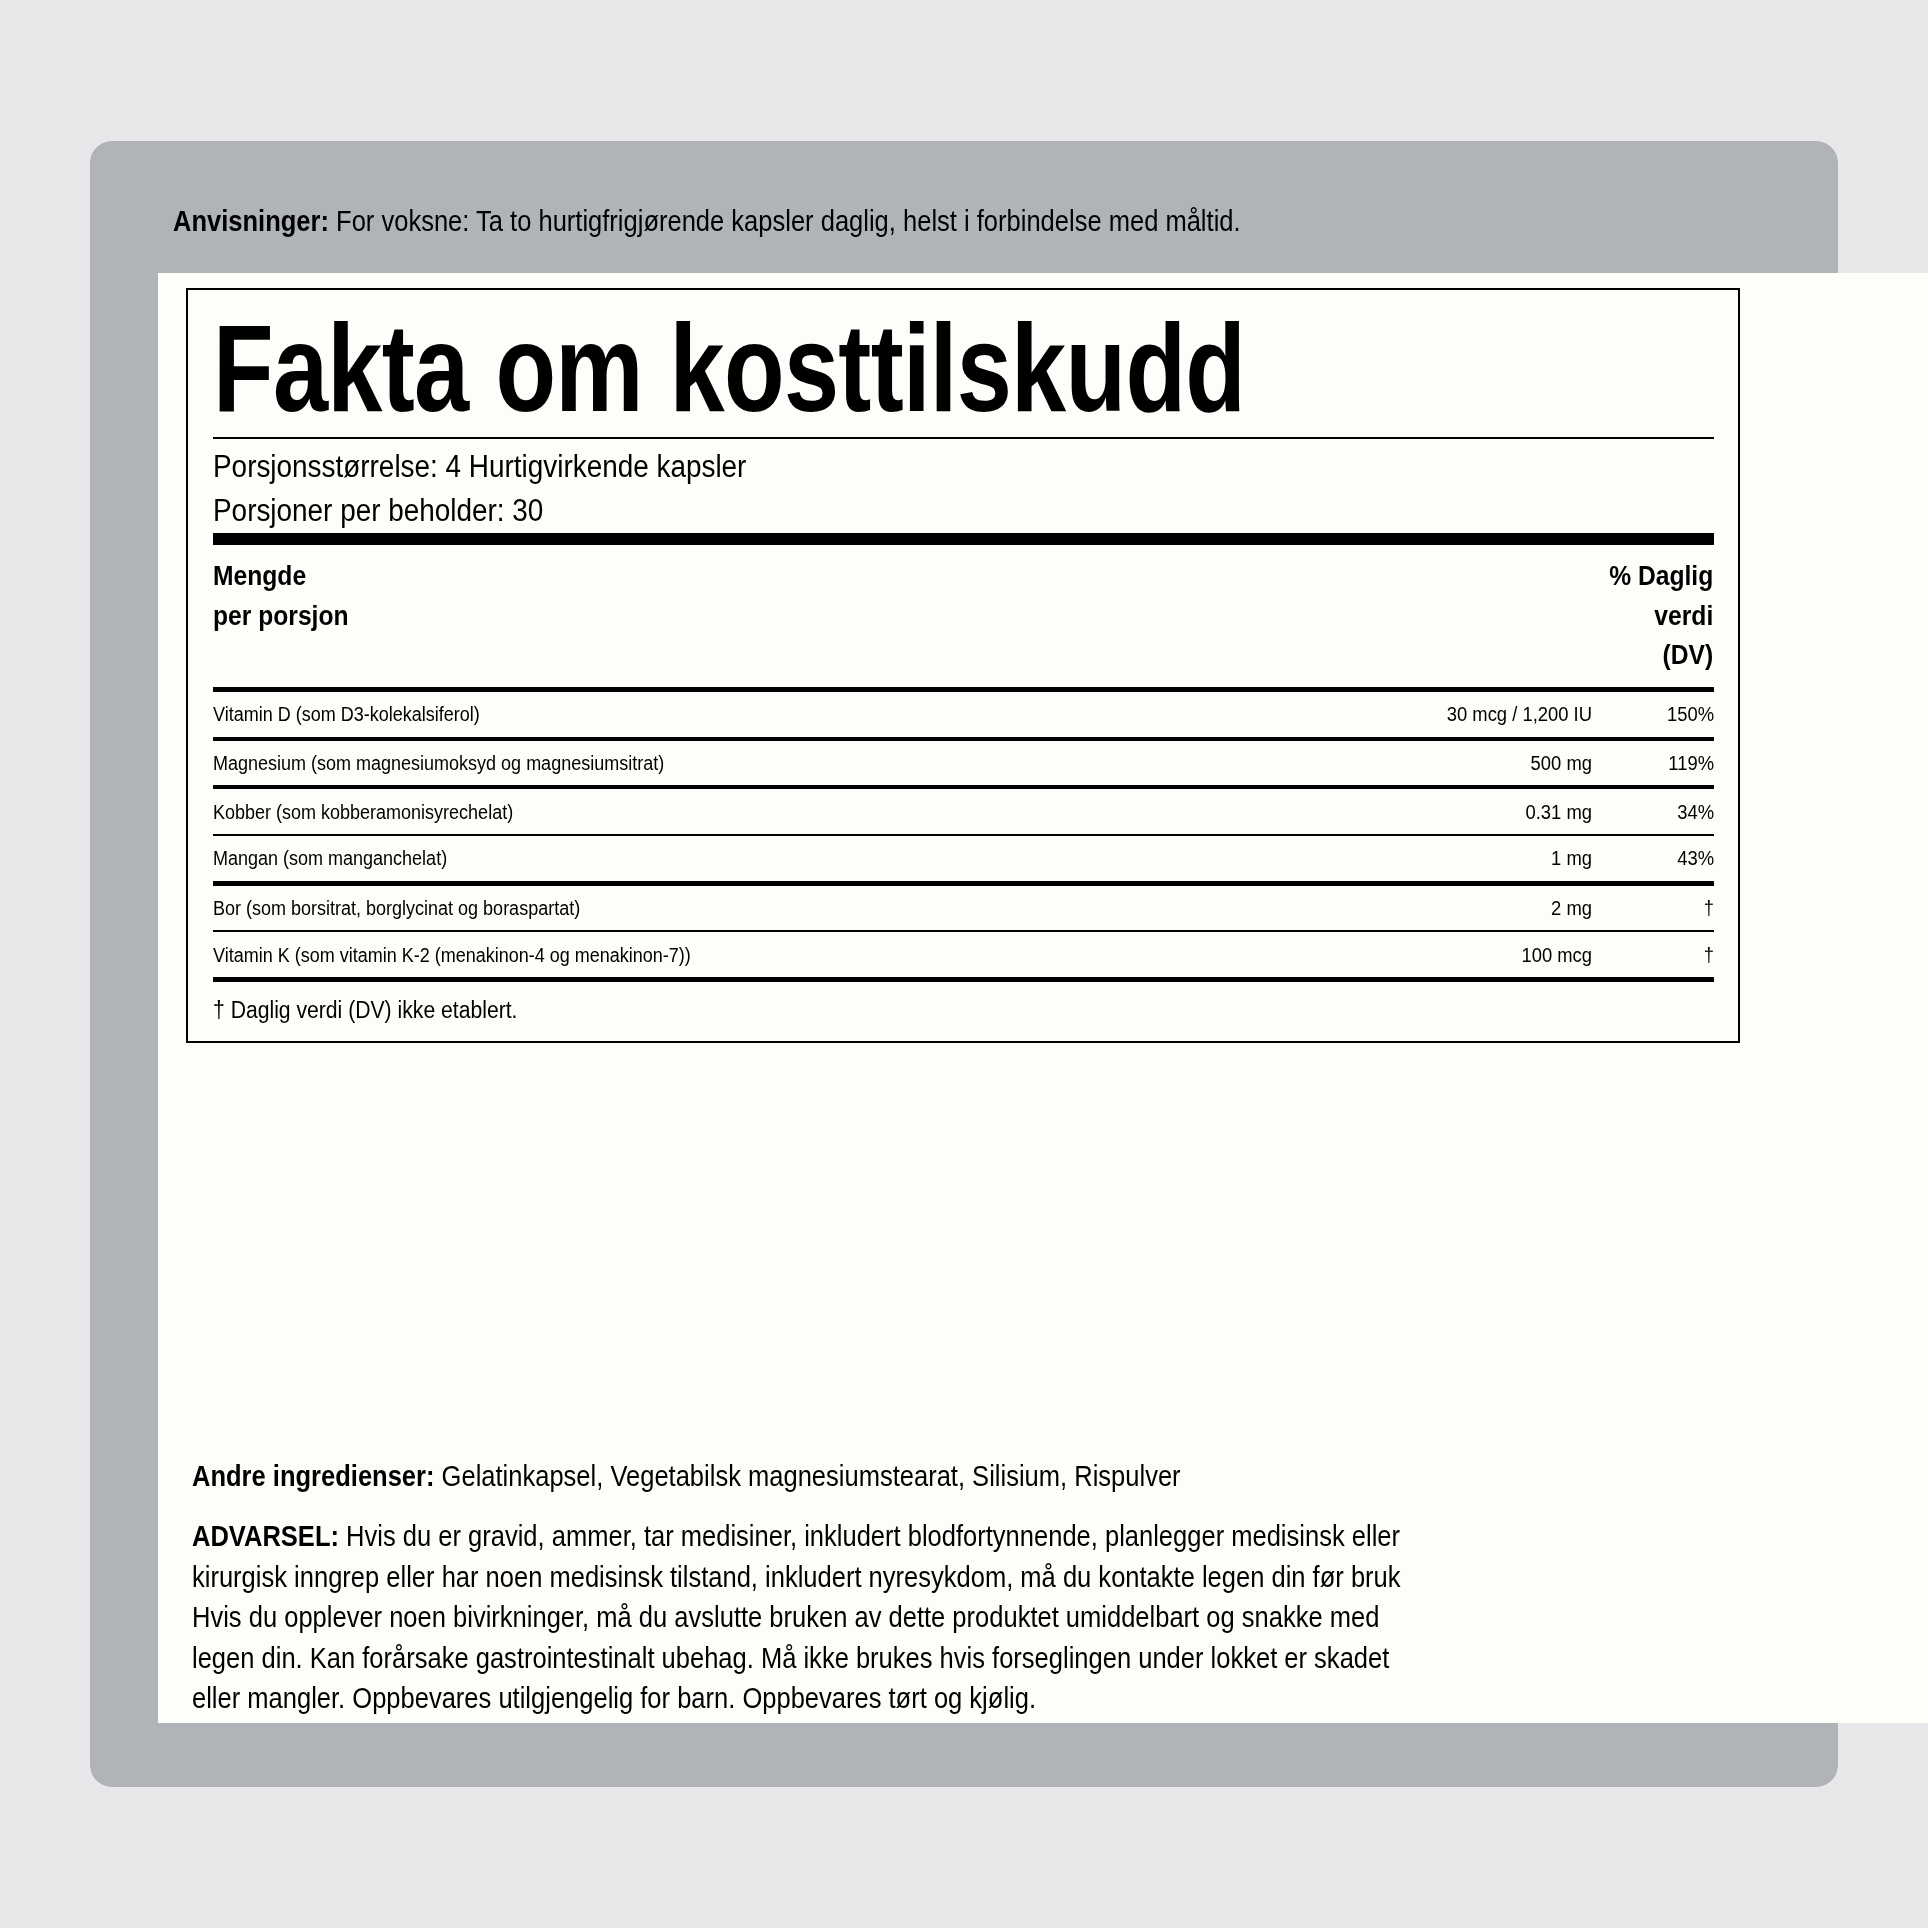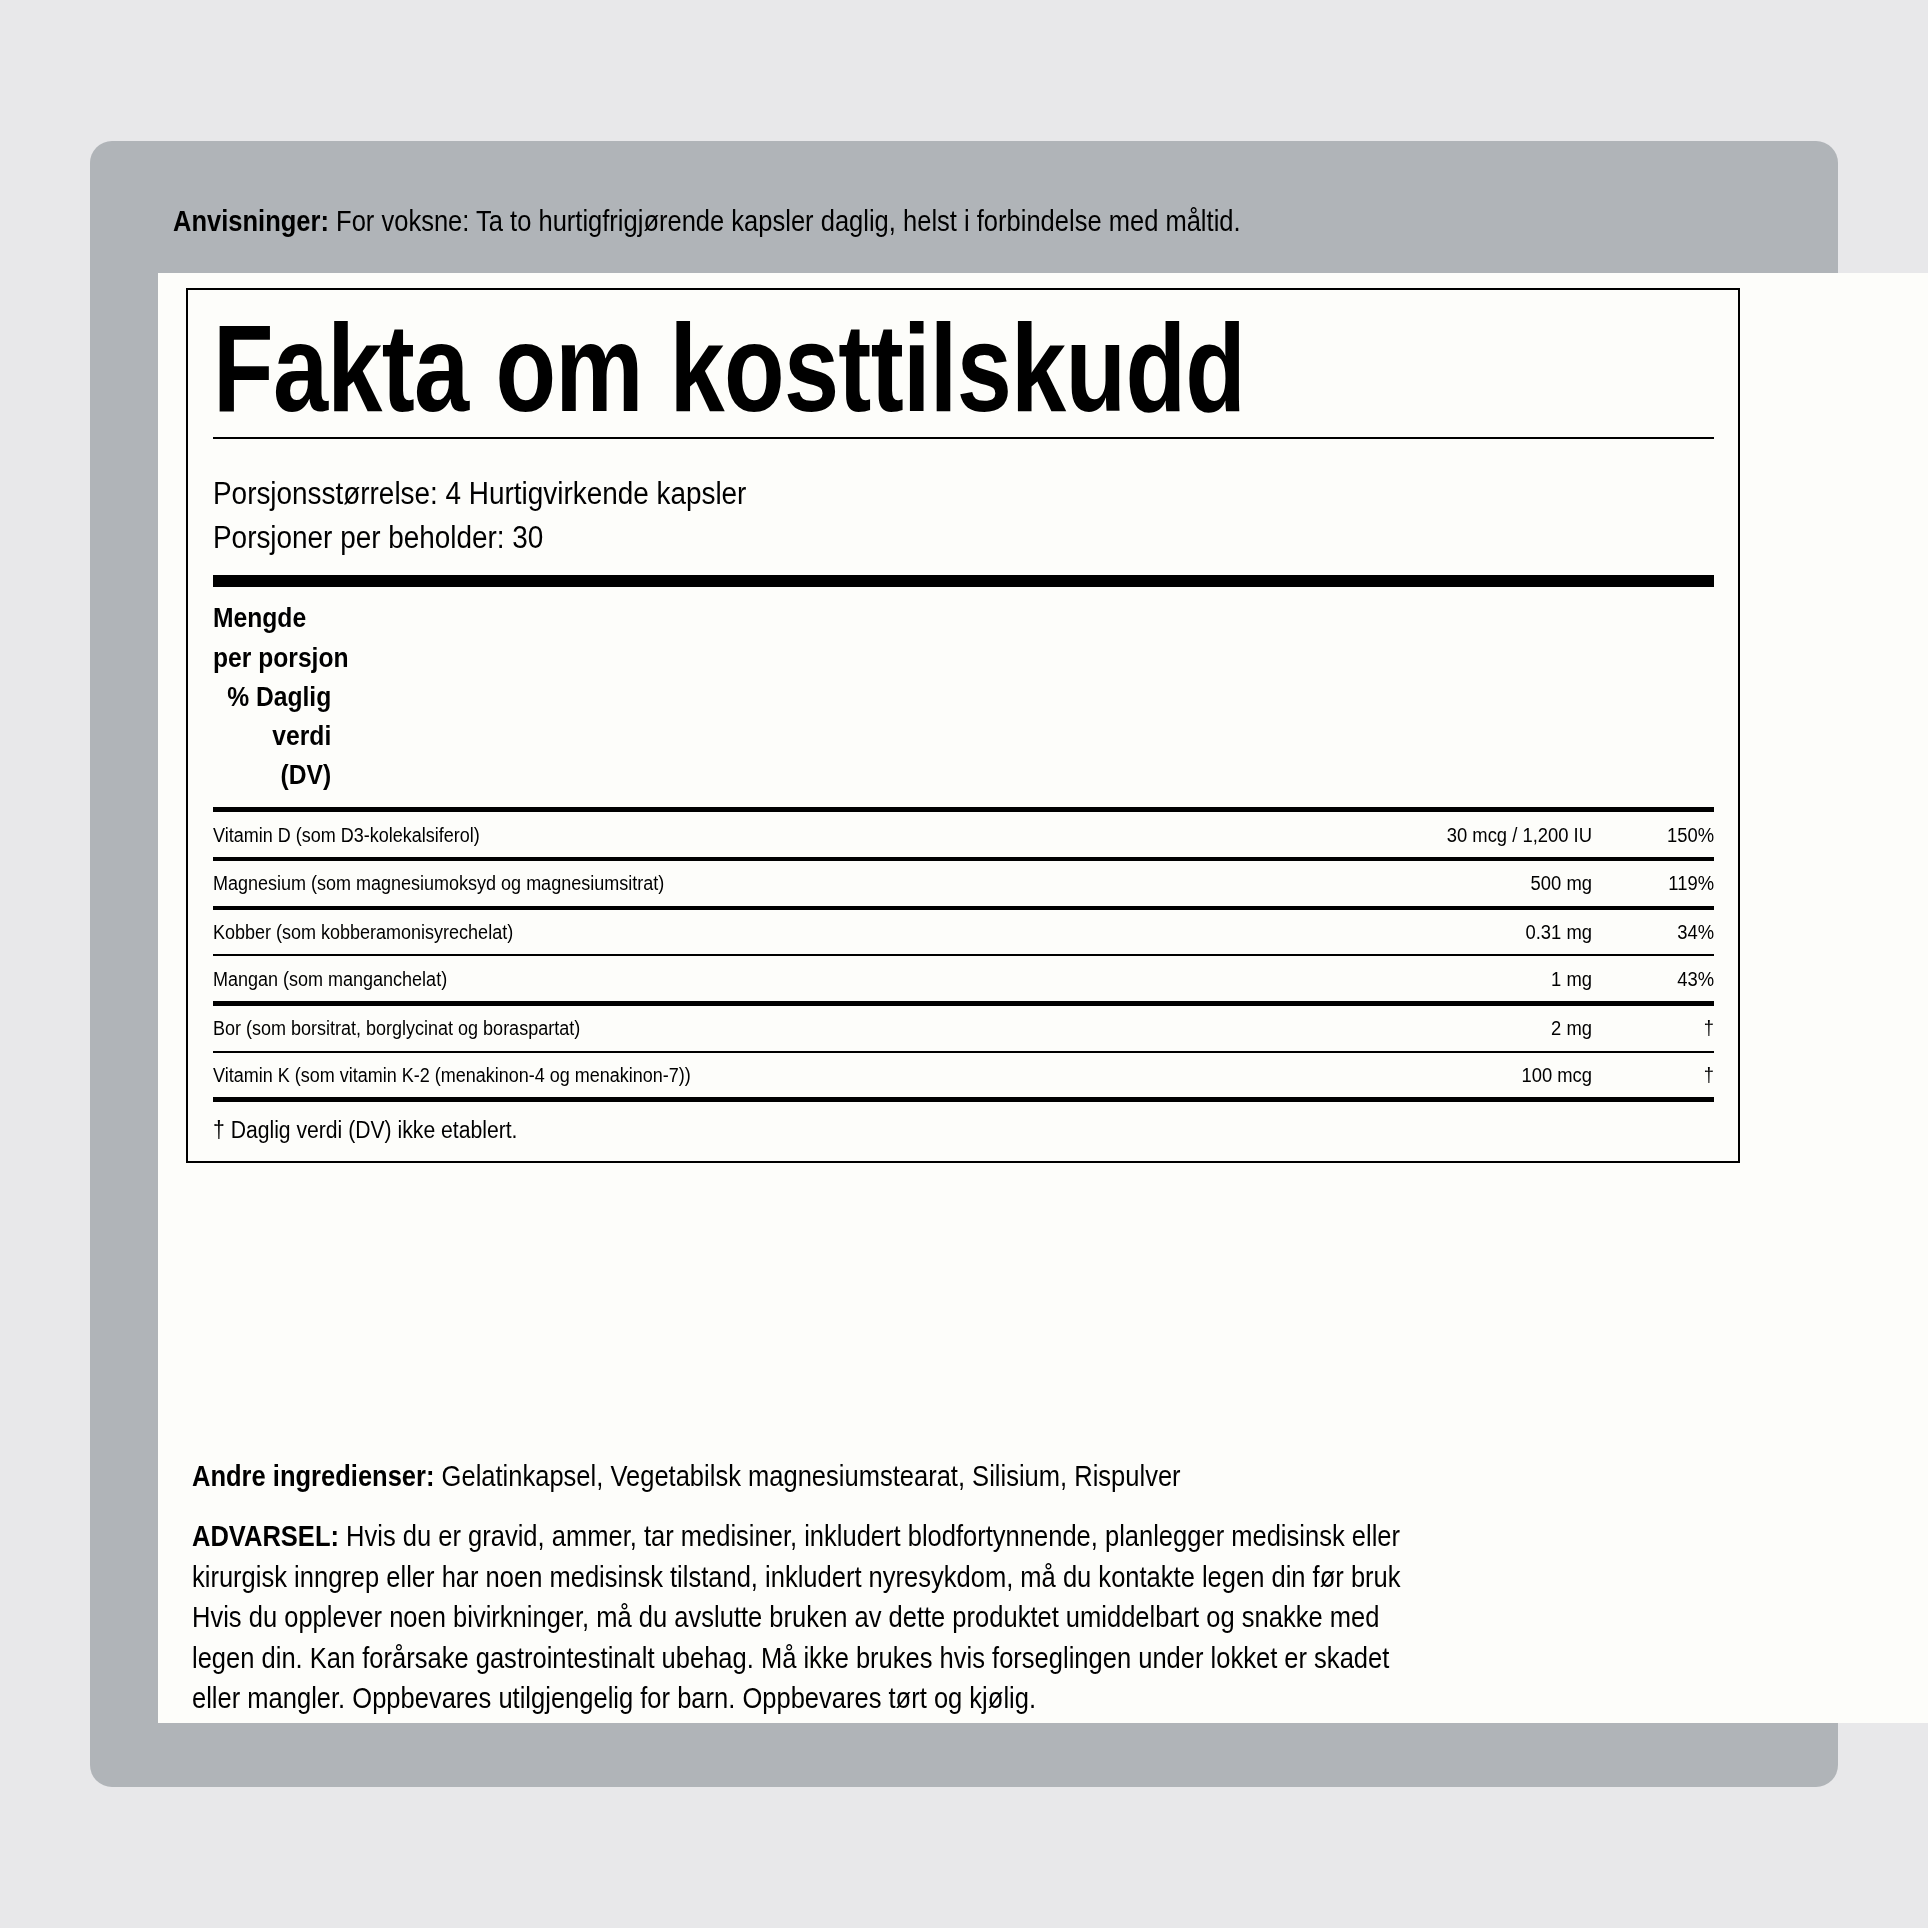--- a/index.html
+++ b/index.html
@@ -82,33 +82,32 @@
   }
 
   .serving-line {
     font-size: 31px;
     line-height: 1.42;
     color: #000;
     transform: scaleX(0.90);
     transform-origin: left center;
     white-space: nowrap;
   }
-  #serving-block { margin-top: 33px; padding-bottom: 15px; }
+  #serving-block { margin-top: 6px; }
 
   .rule-thick { border-top: 12.2px solid #000; }
   .rule-med   { border-top: 5.6px solid #000; }
   .rule-thin  { border-top: 2.8px solid #000; }
 
   
   #header-row {
     display: flex;
     justify-content: space-between;
     align-items: flex-start;
     padding: 11.3px 0 13px 0;
-    flex-direction: column;
   }
   #header-left {
     font-size: 28px;
     font-weight: bold;
     line-height: 1.40;
     transform: scaleX(0.88);
     transform-origin: left top;
     white-space: nowrap;
   }
   #header-right {

